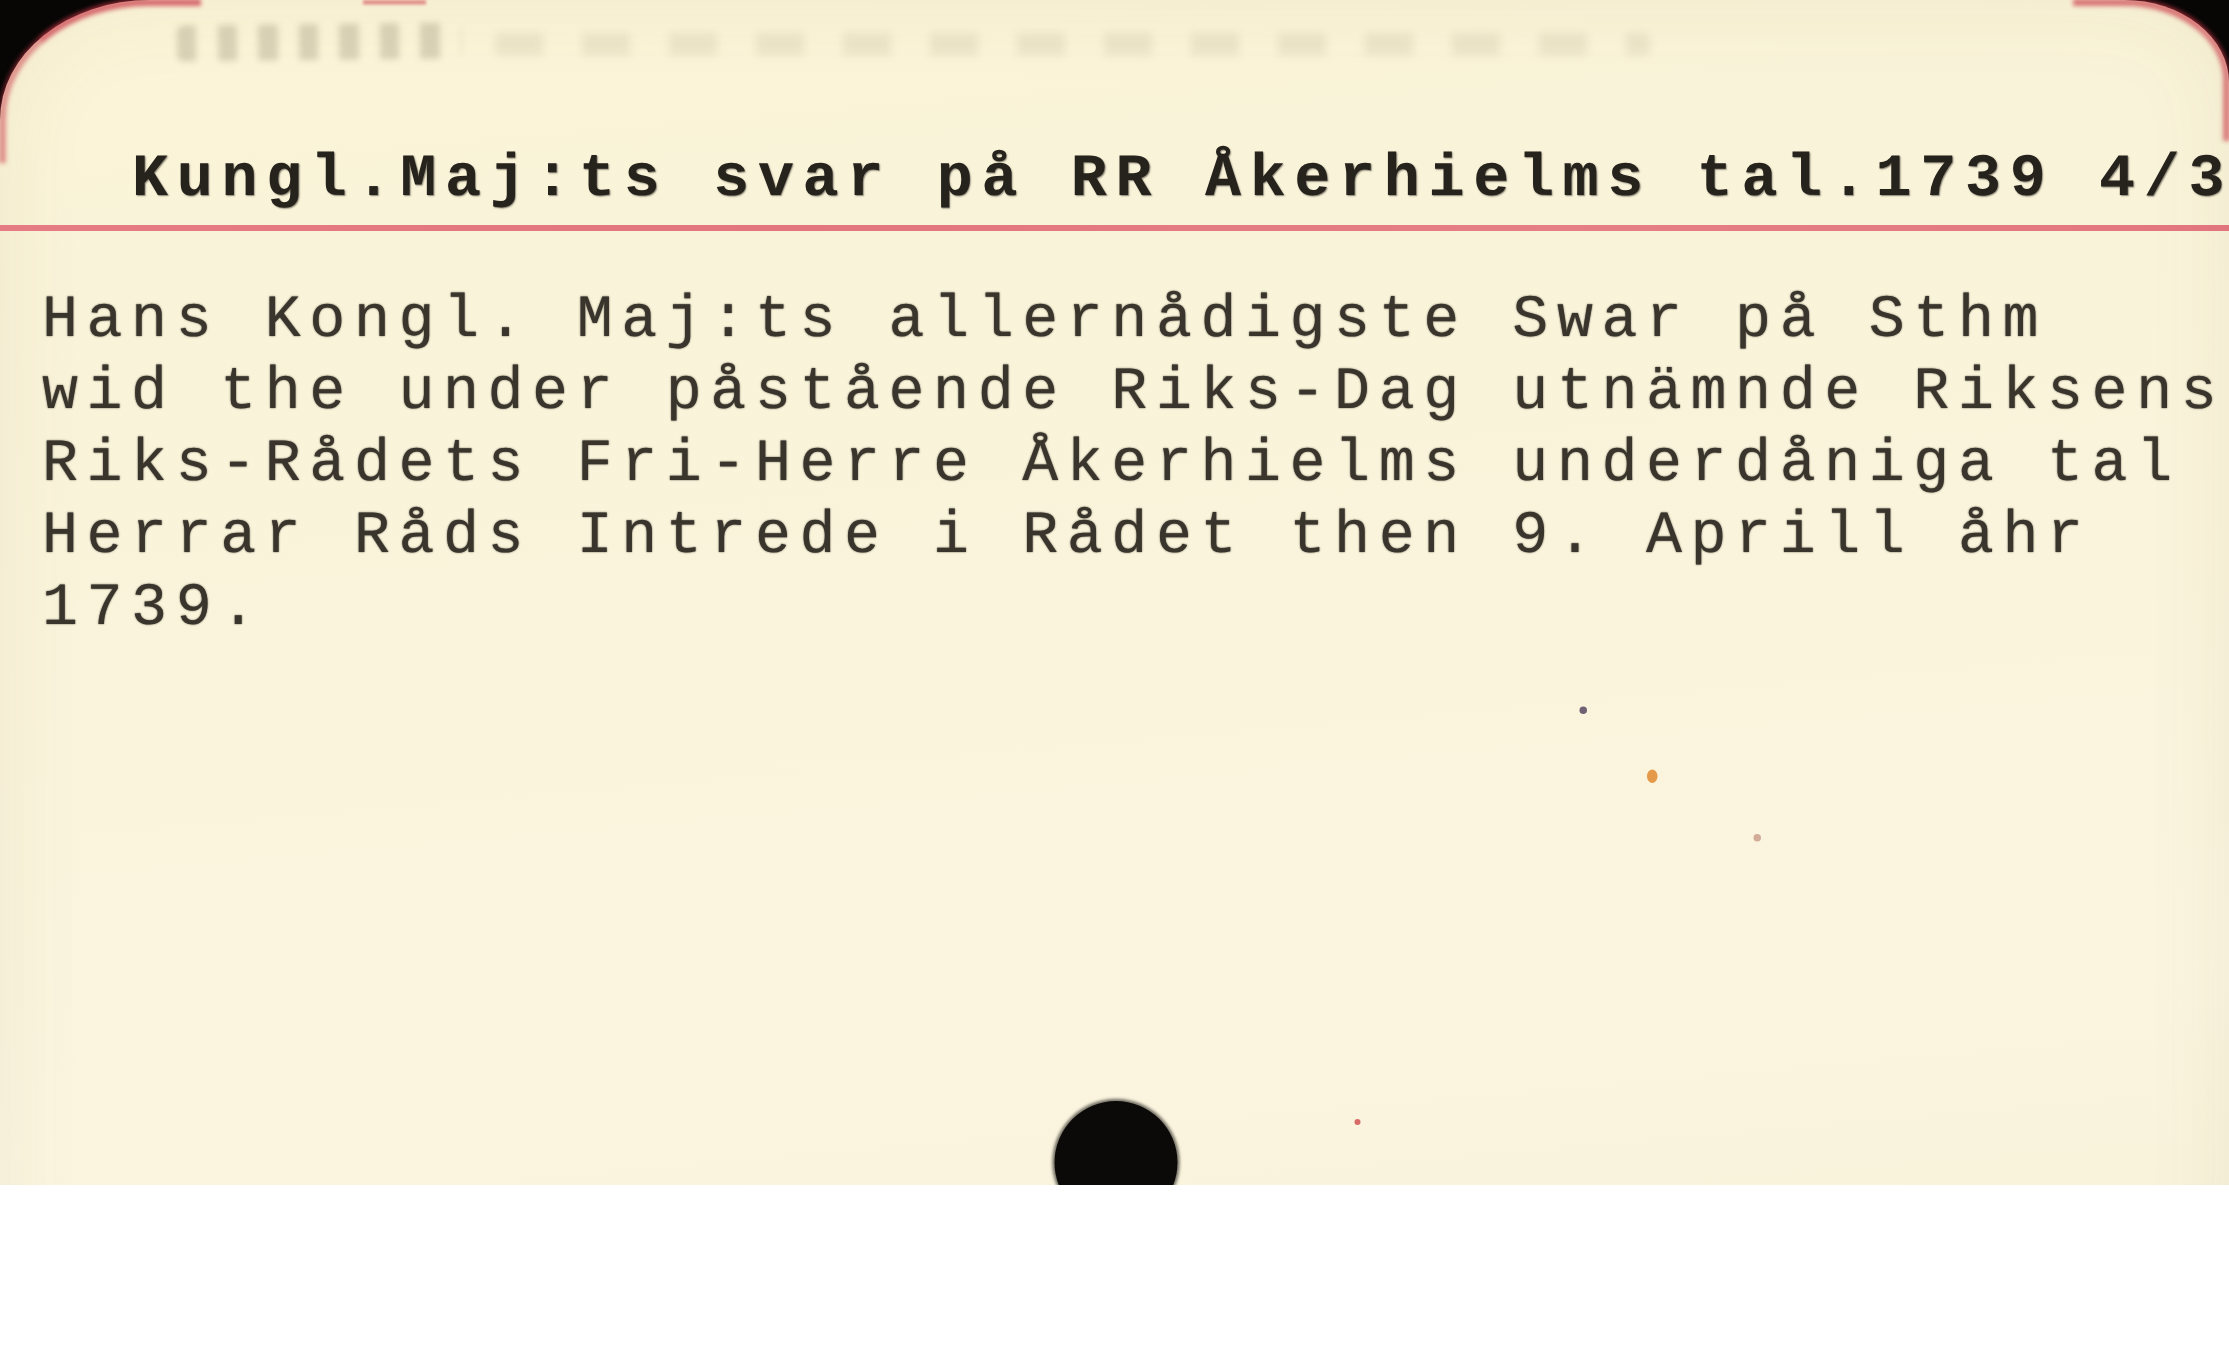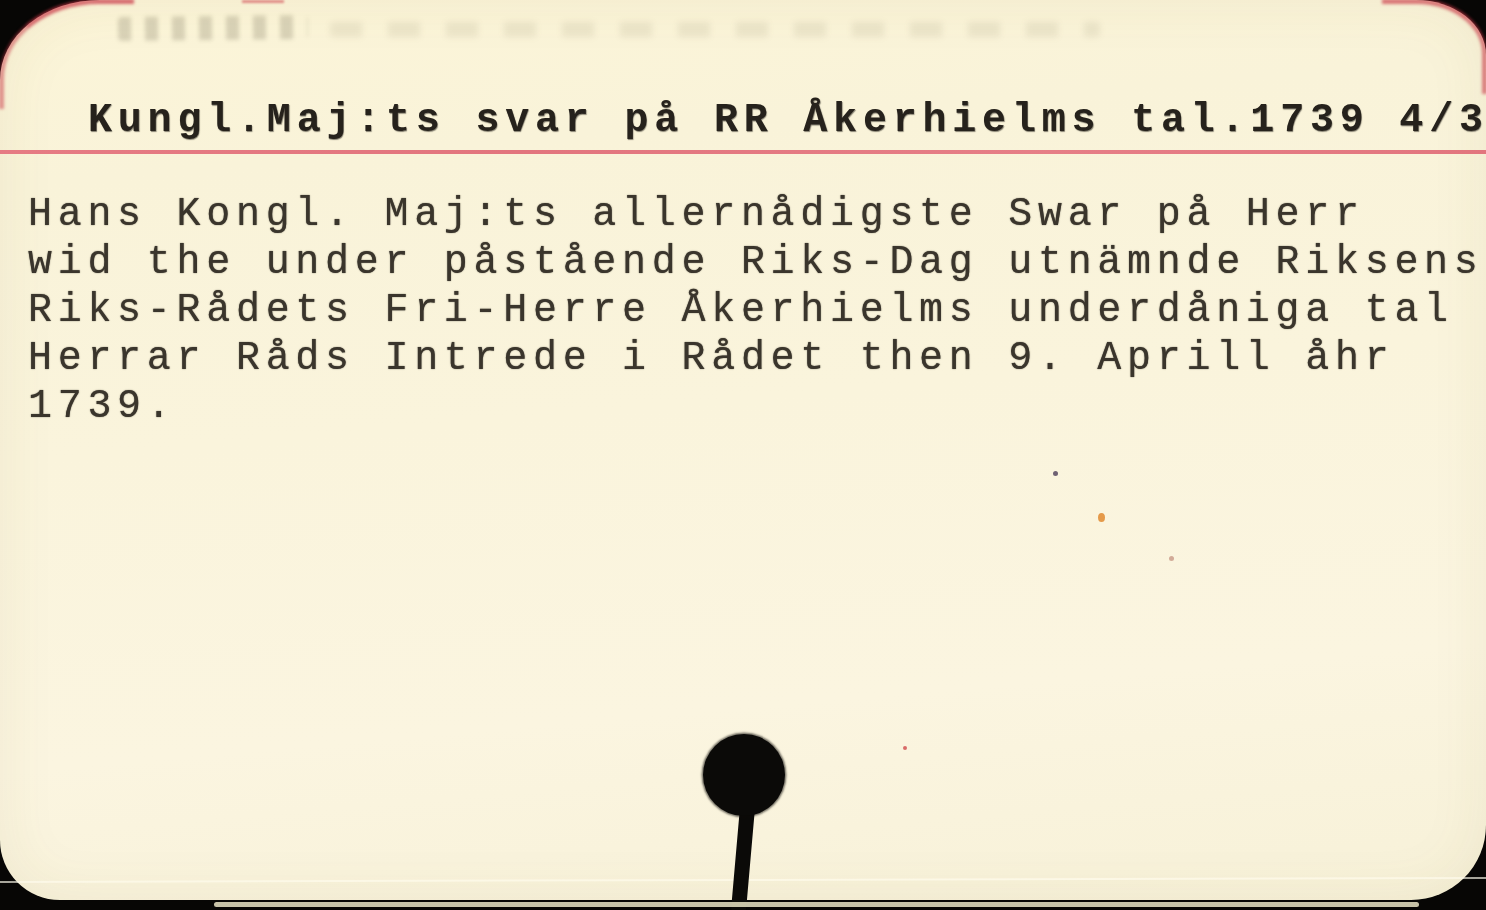--- a/index.html
+++ b/index.html
@@ -1,20 +1,20 @@
 <!DOCTYPE html>
 <html><head>
 <meta charset="utf-8">
 <style>
   * { margin:0; padding:0; box-sizing:border-box; }
   html,body { width:1486px; height:910px; }
   body { font-family:"Liberation Mono","DejaVu Sans Mono",monospace; }
 
   .stage {
-    position:relative; width:1486px; height:910px;
+    position:relative; width:1486px; height:790px;
     background:#070605; overflow:hidden;
   }
 
   .card {
     position:absolute; left:0; top:0; width:1486px; height:900px;
     background:linear-gradient(175deg,#fcf5d8 0%,#f9f3d9 18%,#faf4dc 45%,#fbf5e0 75%,#f7f1d8 100%);
     border-radius:100px 70px 75px 60px / 80px 55px 75px 60px;
     box-shadow:inset 0 0 60px rgba(120,100,40,0.08);
   }
 
@@ -119,21 +119,21 @@
     <div class="tint-dash"></div>
 
     <div class="smudge smudge-a"></div>
     <div class="smudge smudge-b"></div>
 
     <div class="header-title">Kungl.Maj:ts svar på RR Åkerhielms tal.1739 4/3</div>
 
     <div class="rule"></div>
 
     <div class="body-text">
-      <div class="line">Hans Kongl. Maj:ts allernådigste Swar på Herr</div>
+      <div class="line">Hans Kongl. Maj:ts allernådigste Swar på Sthm</div>
       <div class="line">wid the under påstående Riks-Dag utnämnde Riksens</div>
       <div class="line">Riks-Rådets Fri-Herre Åkerhielms underdåniga tal</div>
       <div class="line">Herrar Råds Intrede i Rådet then 9. Aprill åhr</div>
       <div class="line">1739.</div>
     </div>
 
 
     <div class="speck speck-1"></div>
     <div class="speck speck-2"></div>
     <div class="speck speck-3"></div>

